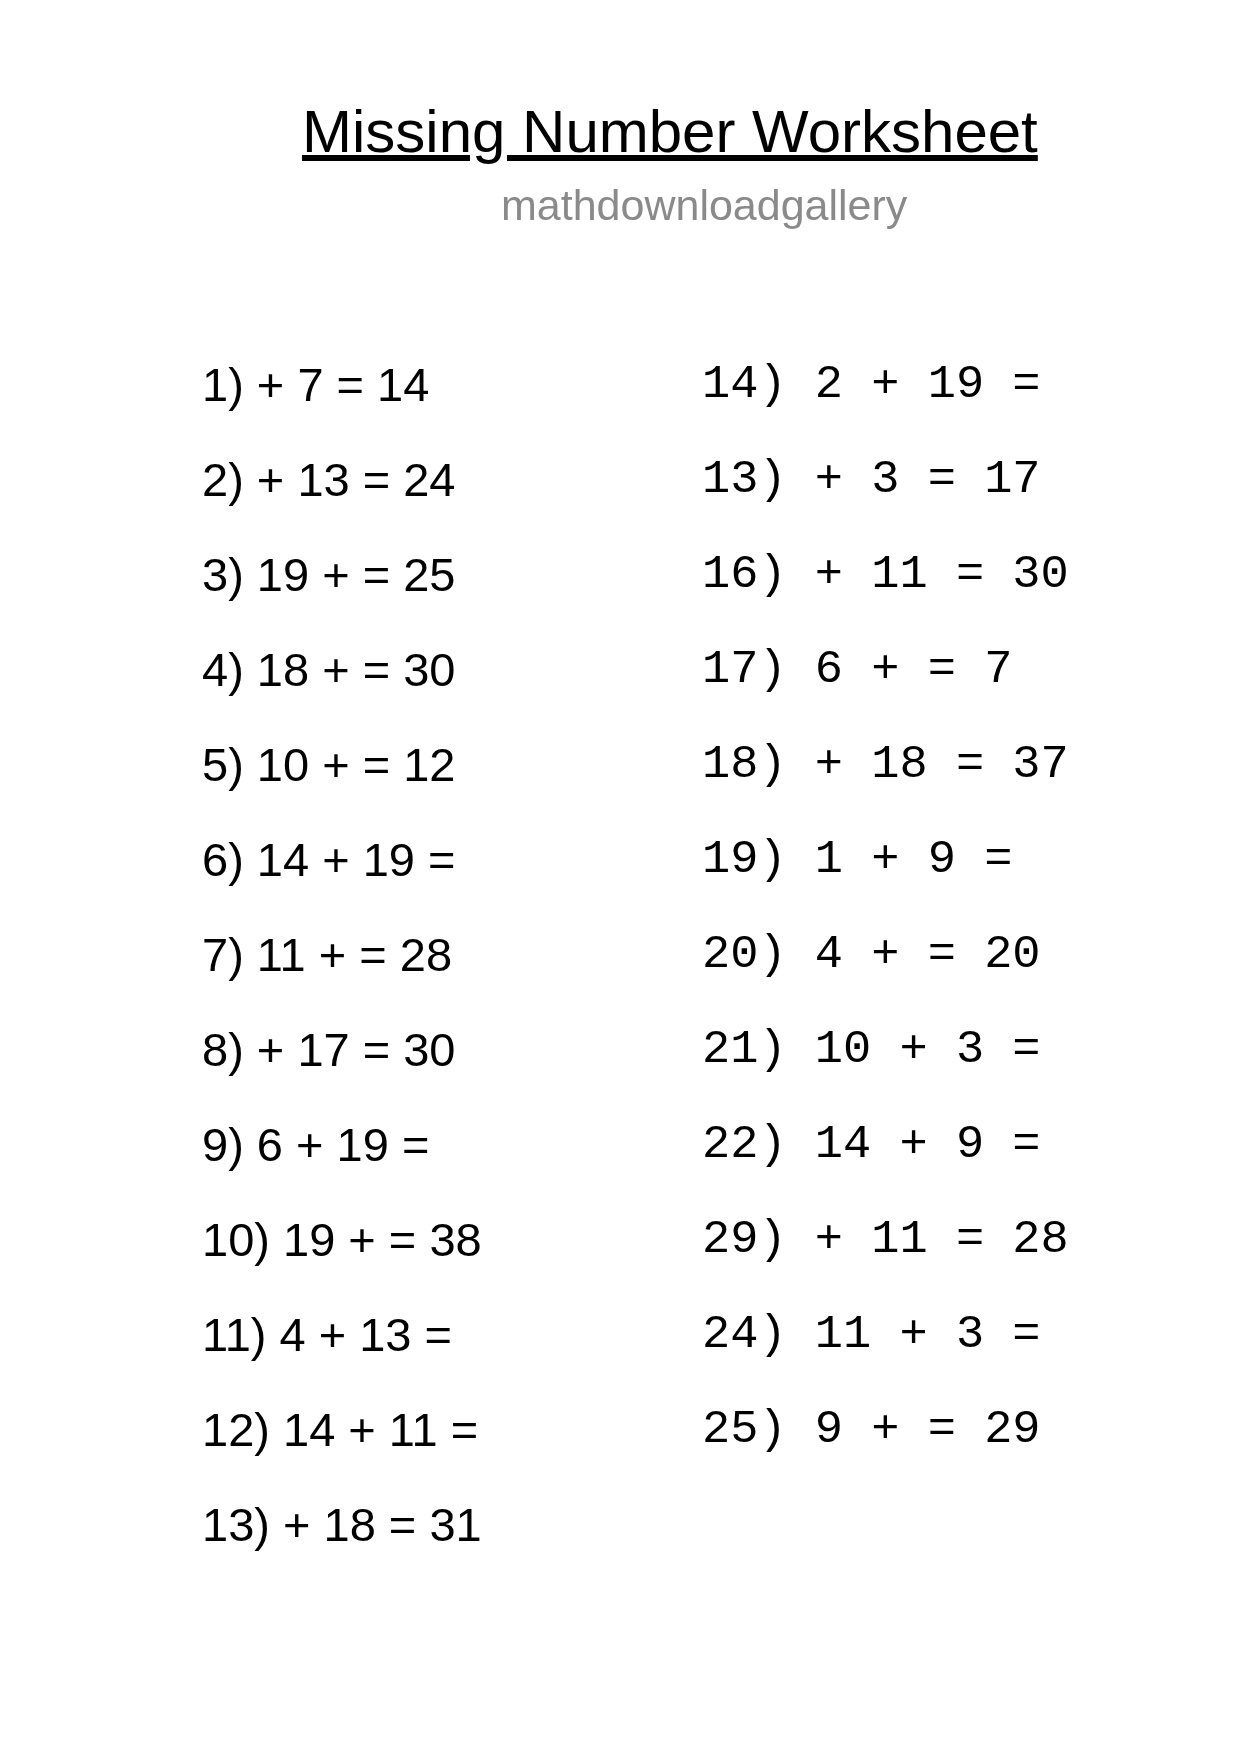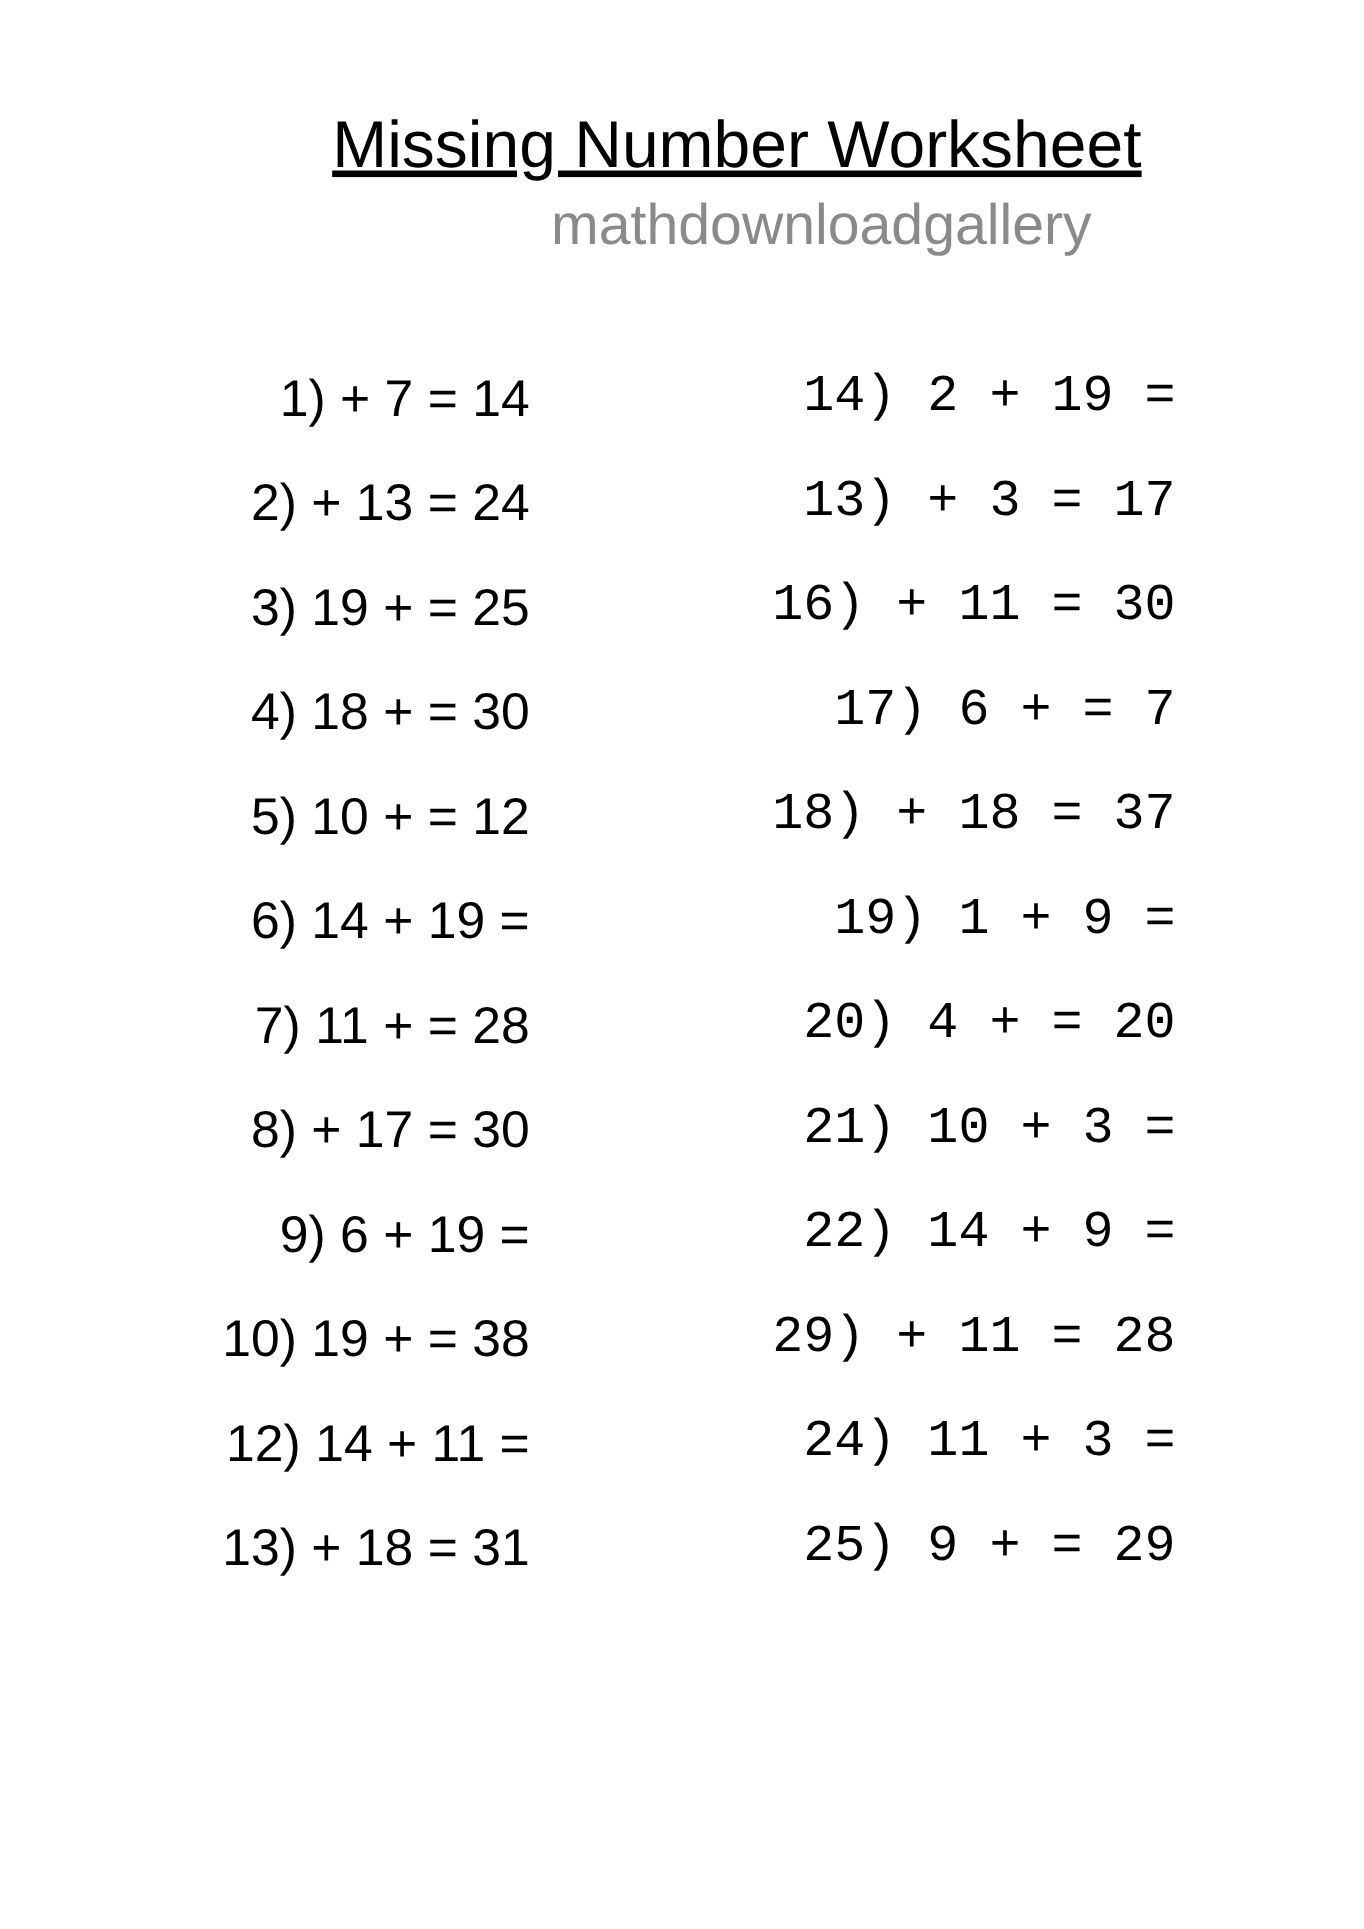--- a/index.html
+++ b/index.html
@@ -1,22 +1,22 @@
 <!DOCTYPE html>
 <html><head>
 <meta charset="utf-8">
 <style>
   html, body { margin:0; padding:0; background:#ffffff; }
   body { width:1240px; height:1754px; position:relative; overflow:hidden;
          font-family:"Liberation Sans", sans-serif; color:#000; }
   .title { position:absolute; left:302px; top:96px; font-size:60px; line-height:72px;
            white-space:nowrap; margin:0; font-weight:normal;text-decoration:underline; }
-  .subtitle { position:absolute; left:501px; top:180px; font-size:52px; line-height:50px;
+  .subtitle { position:absolute; left:501px; top:180px; font-size:43px; line-height:50px;
               color:#8a8a8a; white-space:nowrap; }
-  .col { position:absolute; top:334px;text-align:right; }
+  .col { position:absolute; top:357px; }
   .col.left { left:202px; }
   .col.right { left:702px;font-family:Liberation Mono, monospace; }
   .problem { height:95px; font-size:47px; line-height:56px; white-space:nowrap; }
   .blank { display:inline-block; width:100px; height:40px; border-bottom:4px solid #000;
            vertical-align:-8px; }
   .problem span { display:inline; }
 </style>
 </head>
 <body>
 
@@ -27,20 +27,21 @@
     <div class="problem"><span>1)</span> <span class="blank"></span> <span>+</span> <span>7</span> <span>=</span> <span>14</span></div>
     <div class="problem"><span>2)</span> <span class="blank"></span> <span>+</span> <span>13</span> <span>=</span> <span>24</span></div>
     <div class="problem"><span>3)</span> <span>19</span> <span>+</span> <span class="blank"></span> <span>=</span> <span>25</span></div>
     <div class="problem"><span>4)</span> <span>18</span> <span>+</span> <span class="blank"></span> <span>=</span> <span>30</span></div>
     <div class="problem"><span>5)</span> <span>10</span> <span>+</span> <span class="blank"></span> <span>=</span> <span>12</span></div>
     <div class="problem"><span>6)</span> <span>14</span> <span>+</span> <span>19</span> <span>=</span> <span class="blank"></span></div>
     <div class="problem"><span>7)</span> <span>11</span> <span>+</span> <span class="blank"></span> <span>=</span> <span>28</span></div>
     <div class="problem"><span>8)</span> <span class="blank"></span> <span>+</span> <span>17</span> <span>=</span> <span>30</span></div>
     <div class="problem"><span>9)</span> <span>6</span> <span>+</span> <span>19</span> <span>=</span> <span class="blank"></span></div>
     <div class="problem"><span>10)</span> <span>19</span> <span>+</span> <span class="blank"></span> <span>=</span> <span>38</span></div>
+    <div class="problem"><span>11)</span> <span>4</span> <span>+</span> <span>13</span> <span>=</span> <span class="blank"></span></div>
     <div class="problem"><span>12)</span> <span>14</span> <span>+</span> <span>11</span> <span>=</span> <span class="blank"></span></div>
     <div class="problem"><span>13)</span> <span class="blank"></span> <span>+</span> <span>18</span> <span>=</span> <span>31</span></div>
   </div>
 <div class="col right" id="col-right">
     <div class="problem"><span>14)</span> <span>2</span> <span>+</span> <span>19</span> <span>=</span> <span class="blank"></span></div>
     <div class="problem"><span>13)</span> <span class="blank"></span> <span>+</span> <span>3</span> <span>=</span> <span>17</span></div>
     <div class="problem"><span>16)</span> <span class="blank"></span> <span>+</span> <span>11</span> <span>=</span> <span>30</span></div>
     <div class="problem"><span>17)</span> <span>6</span> <span>+</span> <span class="blank"></span> <span>=</span> <span>7</span></div>
     <div class="problem"><span>18)</span> <span class="blank"></span> <span>+</span> <span>18</span> <span>=</span> <span>37</span></div>
     <div class="problem"><span>19)</span> <span>1</span> <span>+</span> <span>9</span> <span>=</span> <span class="blank"></span></div>

